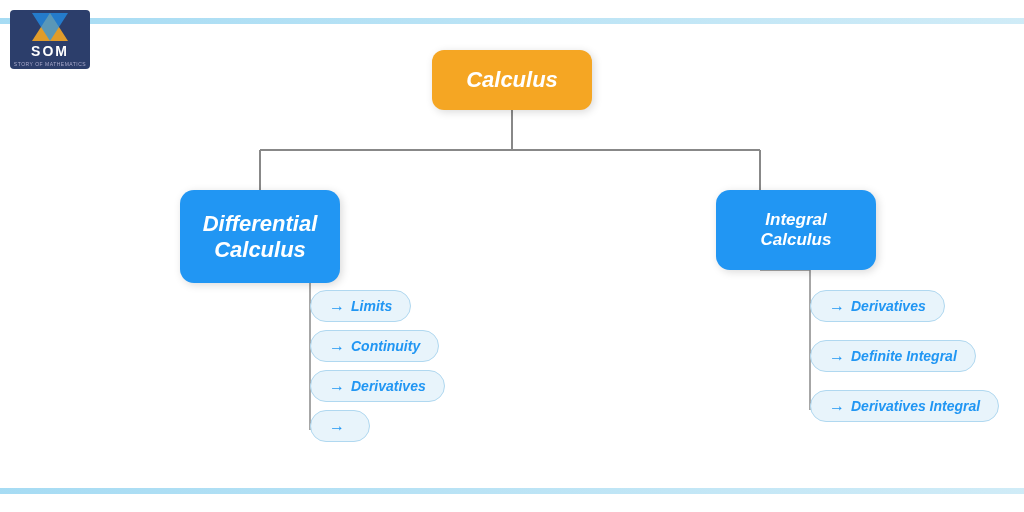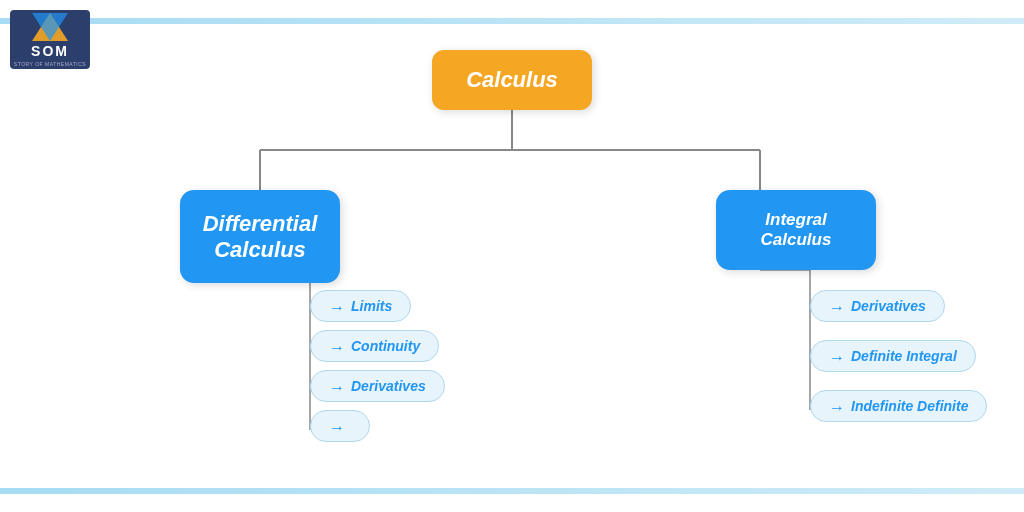--- a/index.html
+++ b/index.html
@@ -248,14 +248,14 @@
   <span>Derivatives</span>
 </div>
 
 <div class="leaf leaf-definite">
   <span class="arrow-prefix">→</span>
   <span>Definite Integral</span>
 </div>
 
 <div class="leaf leaf-indefinite">
   <span class="arrow-prefix">→</span>
-  <span>Indefinite Definite</span>
+  <span>Derivatives Integral</span>
 </div>
 
 </body></html>

